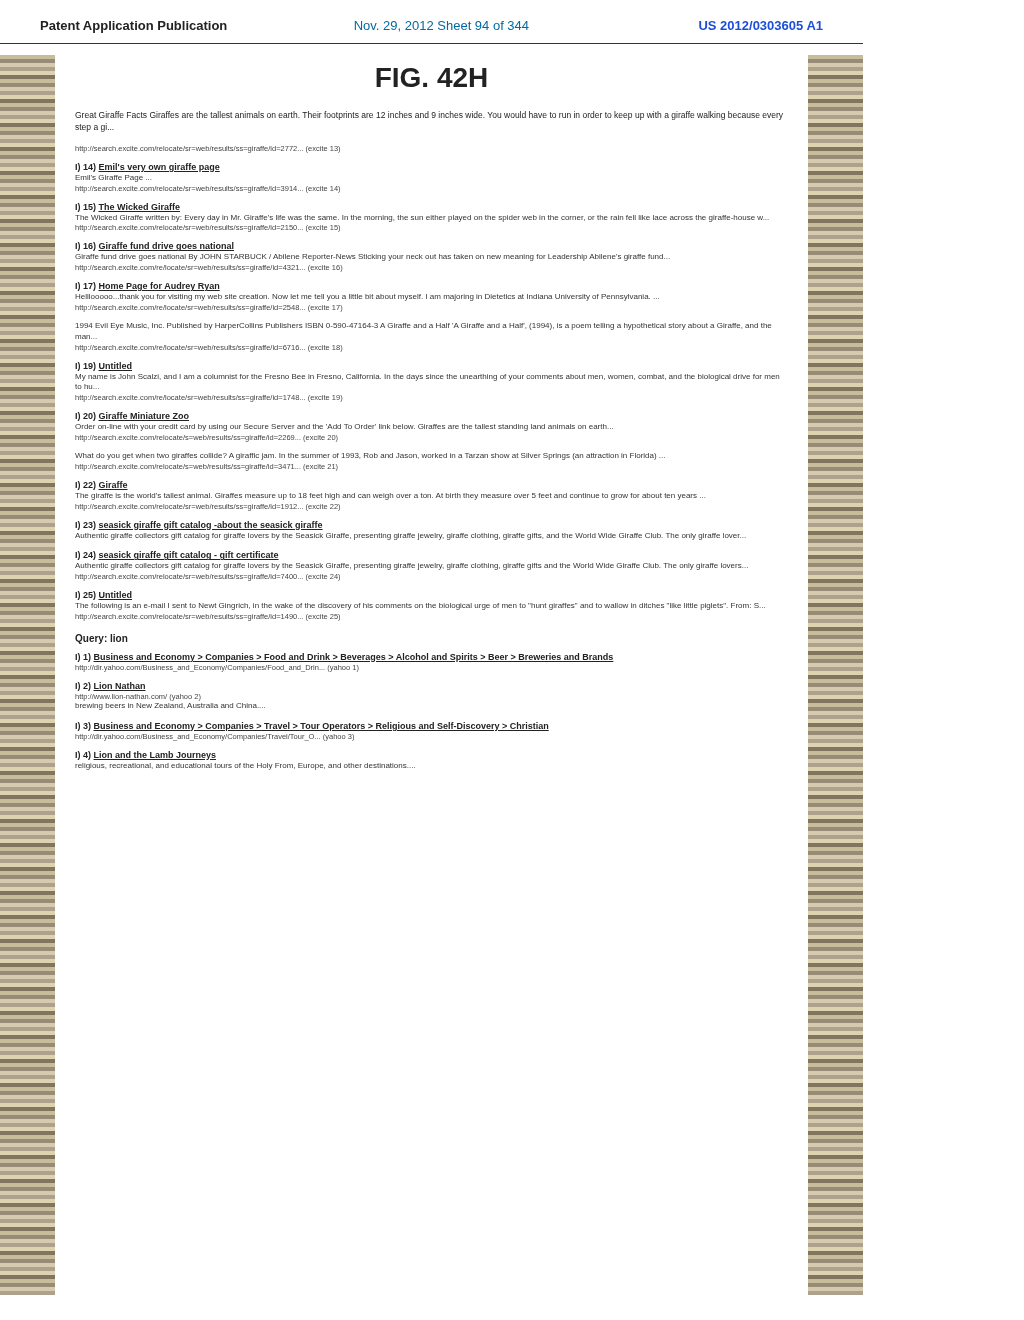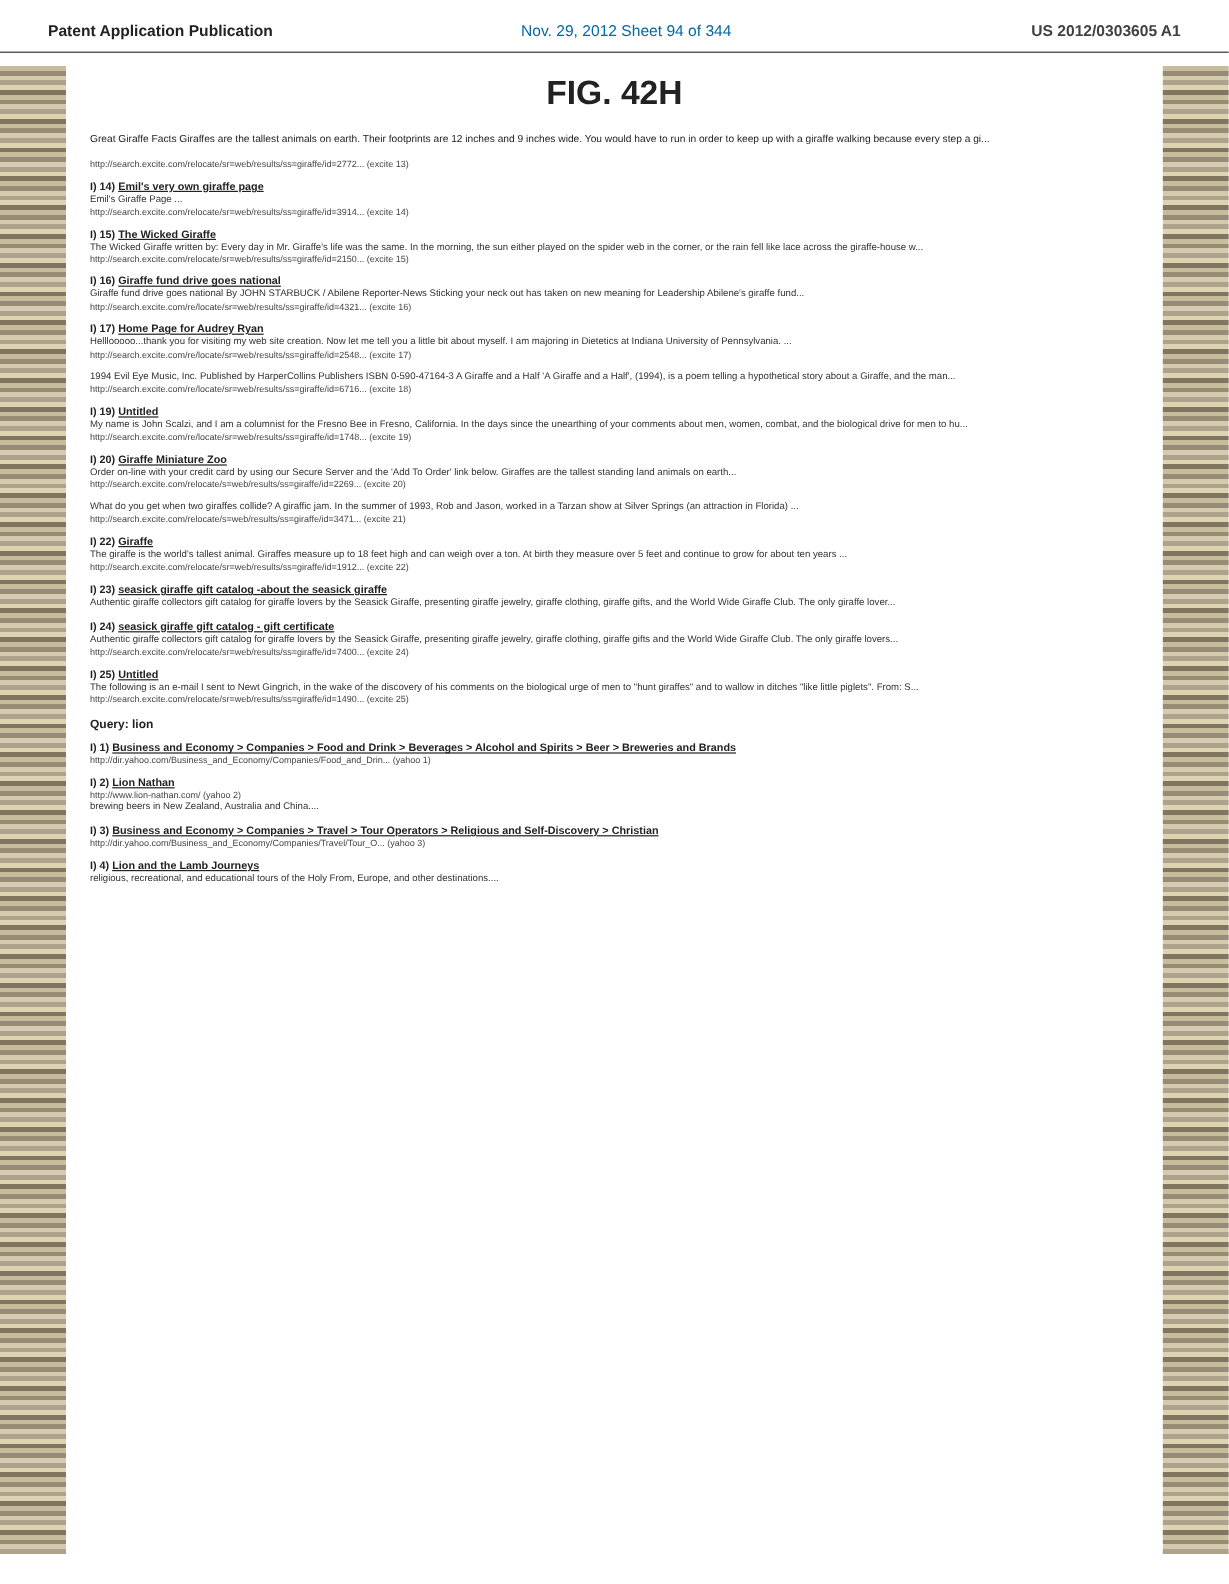--- a/index.html
+++ b/index.html
@@ -6,21 +6,21 @@
     body {
       background: #fff;
       font-family: Arial, sans-serif;
       width: 1024px;
       min-height: 1320px;
       position: relative;
       overflow-x: hidden;
     }
 
     .page-container {
-      width: 1024px;
+      width: 863px;
       min-height: 1320px;
       background: #fff;
       position: relative;
     }
 
     
     .header {
       display: flex;
       justify-content: space-between;
       align-items: baseline;
@@ -33,21 +33,21 @@
       color: #222;
     }
     .header-center {
       font-size: 13px;
       color: #0369a1;
       text-align: center;
     }
     .header-right {
       font-size: 13px;
       font-weight: bold;
-      color: #404040;
+      color: #1d4ed8;
       margin-left: 43px;
     }
 
     
     .side-strip {
       position: absolute;
       top: 55px;
       width: 55px;
       height: 1240px;
       background: repeating-linear-gradient(

